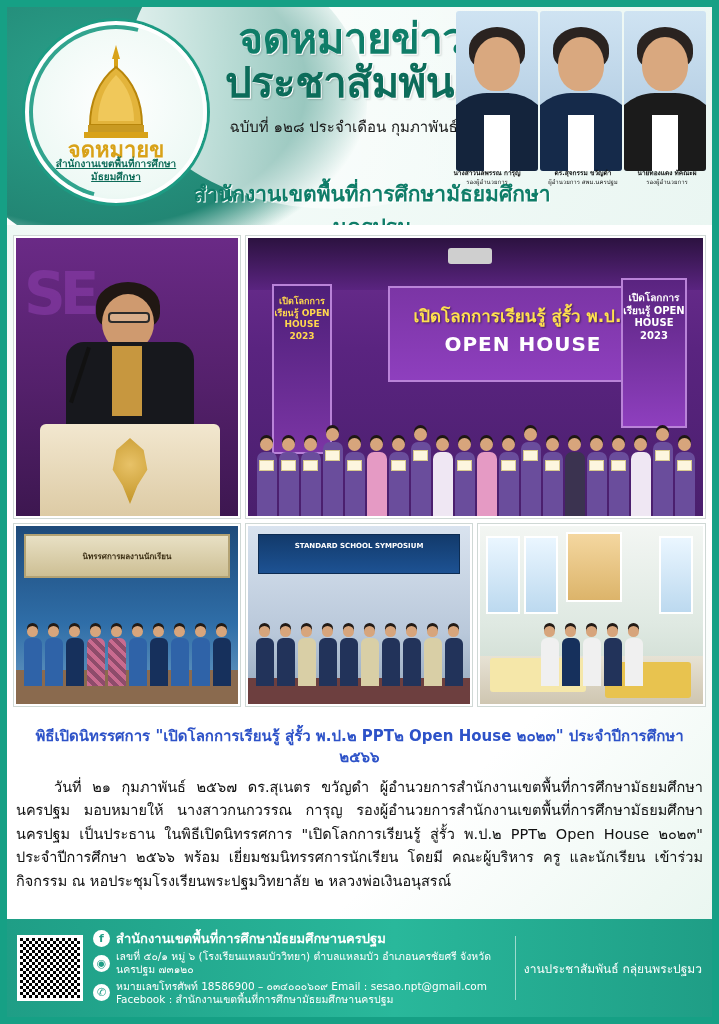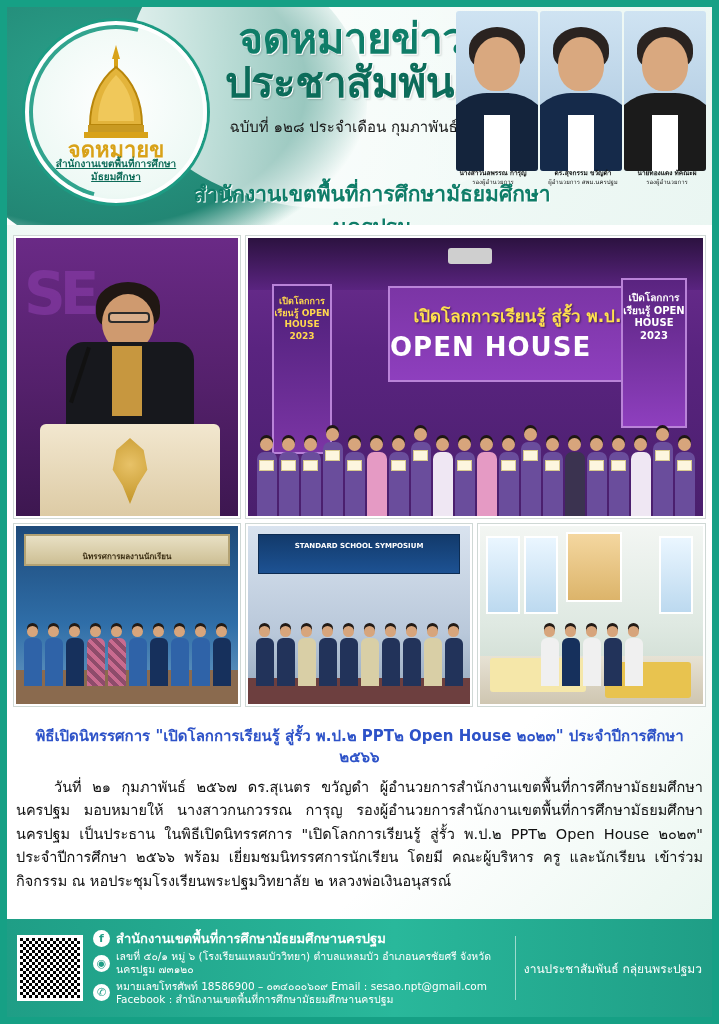--- a/index.html
+++ b/index.html
@@ -186,21 +186,21 @@
   .exec-caption {
     position: absolute;
     top: 162px;
     width: 82px;
     text-align: center;
     font-size: 6px;
     line-height: 1.35;
     color: #111;
   }
   .exec-caption b { display: block; font-size: 6.5px; }
-  .ec1 { right: 178px; text-align: center; }
+  .ec1 { right: 184px; text-align: center; }
   .ec2 { right: 88px; }
   .ec3 { right: 4px; }
 
   
   .photos {
     position: absolute;
     left: 14px; top: 236px;
     width: 691px;
   }
   .row1 { display: flex; gap: 6px; }
@@ -286,22 +286,22 @@
     border: 2px solid #b983d8;
   }
   .ph2 .screen-txt {
     position: absolute; left: 0; right: 0; top: 14px;
     text-align: center;
     font-size: 17px; font-weight: bold; color: #ffe04f;
     text-shadow: 1px 1px 2px rgba(0,0,0,.5);
   }
   .ph2 .screen-sub {
     position: absolute; left: 0; right: 0; top: 44px;
-    text-align: left;
-    font-size: 26px; font-weight: bold; color: #ffffff;
+    text-align: center;
+    font-size: 20px; font-weight: bold; color: #ffffff;
     letter-spacing: 1px;
   }
   .ph2 .banner-l {
     position: absolute; left: 24px; top: 46px;
     width: 60px; height: 170px;
     background: linear-gradient(#4d1f78, #7b35a5);
     border: 2px solid #b983d8;
     color: #ffd84d; font-size: 9px; font-weight: bold;
     text-align: center; padding-top: 10px; line-height: 1.3;
   }
@@ -336,21 +336,21 @@
   .cp.white .b { background: #efe7f3; }
   .cp.dark .b { background: #3b3350; }
   .cp .cert {
     position: absolute; left: 2px; top: 22px;
     width: 15px; height: 11px; background: #fdf6df; border: 1px solid #d8c98f;
   }
 
   
   .ph3 { background: linear-gradient(#1e4a7a 0%, #2f6ea8 55%, #6f9ec4 100%); }
   .ph3 .banner {
-    position: absolute; left: 8px; top: 8px; right: 8px; height: 32px;
+    position: absolute; left: 8px; top: 8px; right: 8px; height: 44px;
     background: linear-gradient(#e8e0c4,#cdbf94);
     border: 2px solid #b3a273;
   }
   .ph3 .banner-txt {
     position: absolute; left: 0; right: 0; top: 14px;
     text-align: center; font-size: 8px; color: #3a2d12; font-weight: bold;
   }
   .ph3 .floor {
     position: absolute; left: 0; right: 0; bottom: 0; height: 34px;
     background: #8a6a4e;

